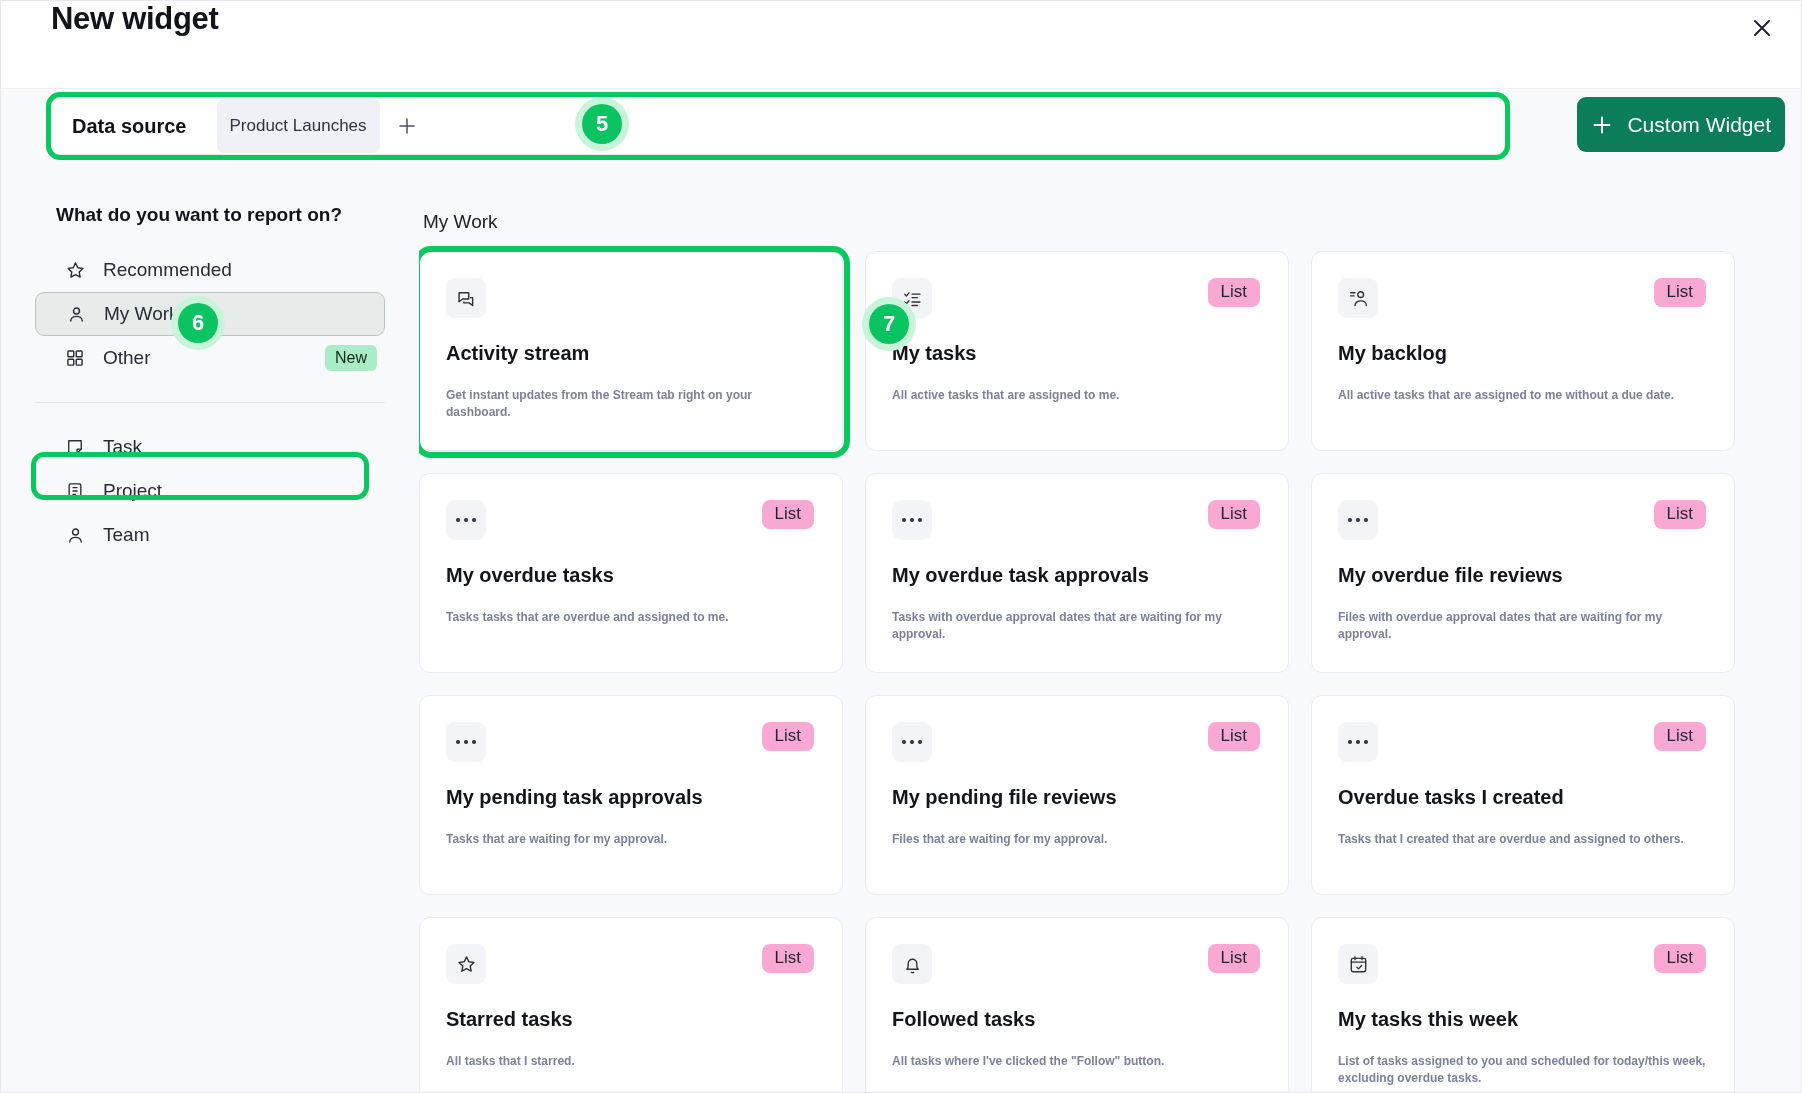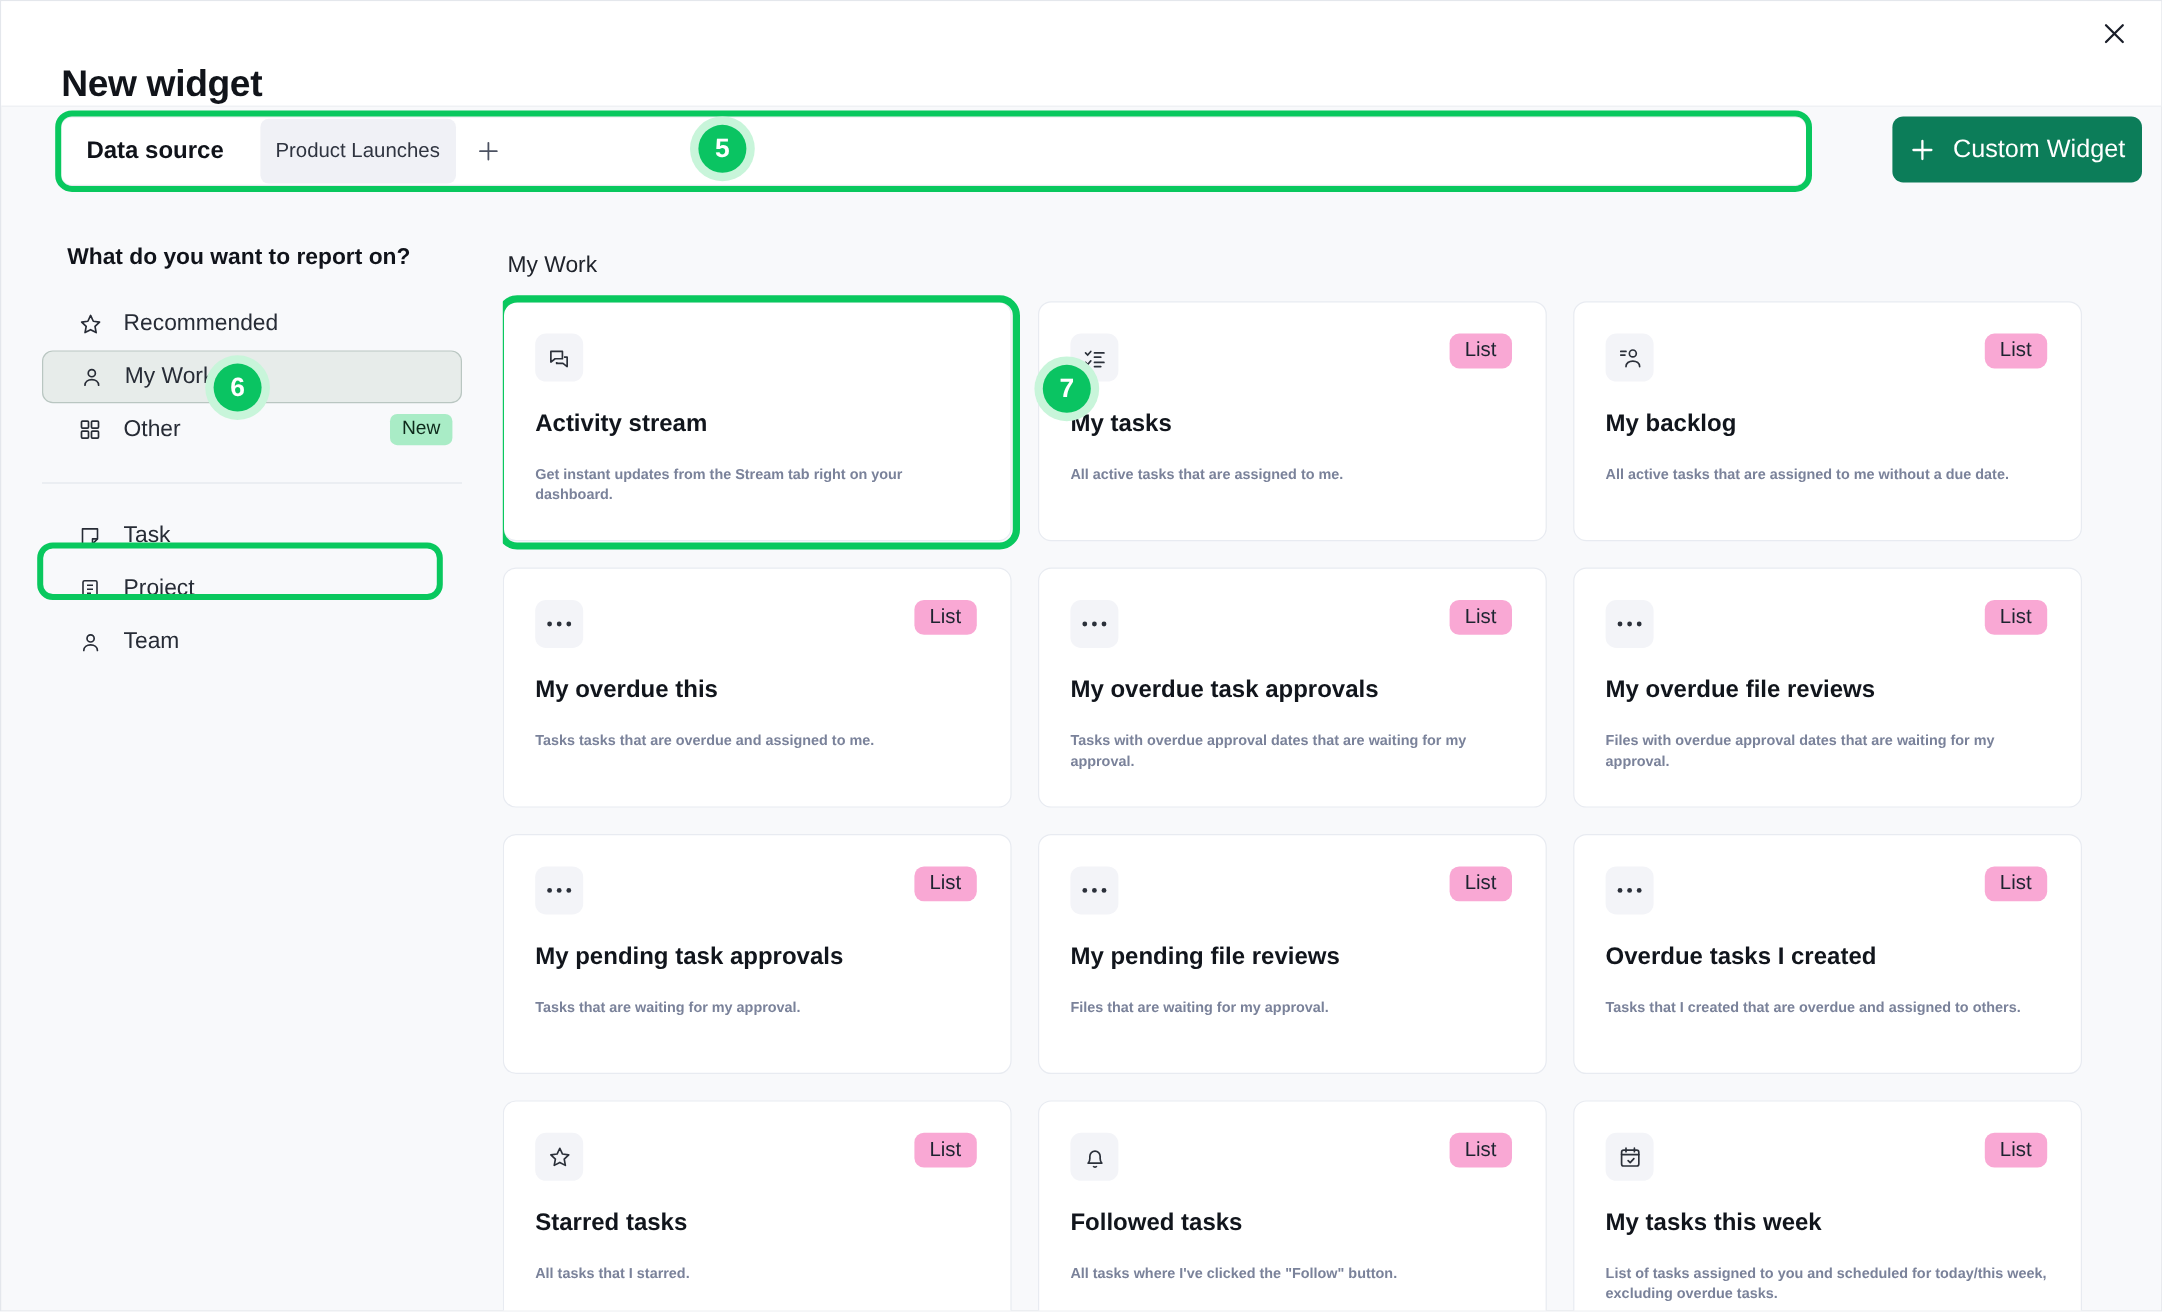--- a/index.html
+++ b/index.html
@@ -16,21 +16,21 @@
     background: #f8f9fb;
     border: 1px solid #e4e7ec;
   }
 
   
   .header {
     position: absolute; top: 0; left: 0;
     width: 1800px; height: 88px;
     background: #ffffff;
     border-bottom: 1px solid #eceef2;
-    display: flex; align-items: flex-end;
+    display: flex; align-items: flex-start;
   }
   .header-title {
     margin-left: 50px;
     font-size: 31px;
     font-weight: 700;
     color: #11141a;
     letter-spacing: -0.3px;
   }
   .close-btn {
     position: absolute; right: 18px; top: 6px;
@@ -403,21 +403,21 @@
         <div class="card-top">
           <span class="card-icon">
             <span class="dots">
                 <i></i>
                 <i></i>
                 <i></i>
               </span>
           </span>
           <span class="pill-list">List</span>
         </div>
-        <div class="card-title">My overdue this</div>
+        <div class="card-title">My overdue tasks</div>
         <div class="card-desc">Tasks tasks that are overdue and assigned to me.</div>
       </div>
 
       <div class="card">
         <div class="card-top">
           <span class="card-icon">
             <span class="dots">
                 <i></i>
                 <i></i>
                 <i></i>

